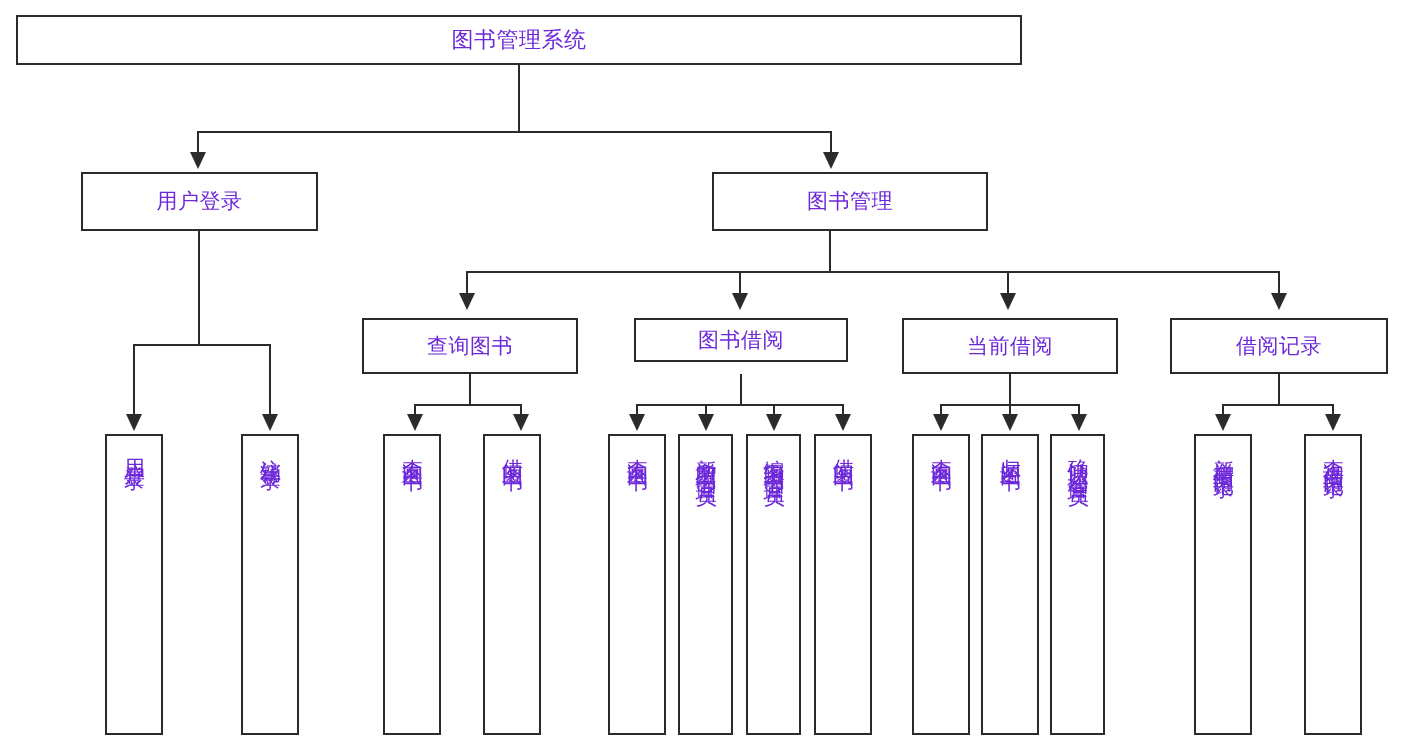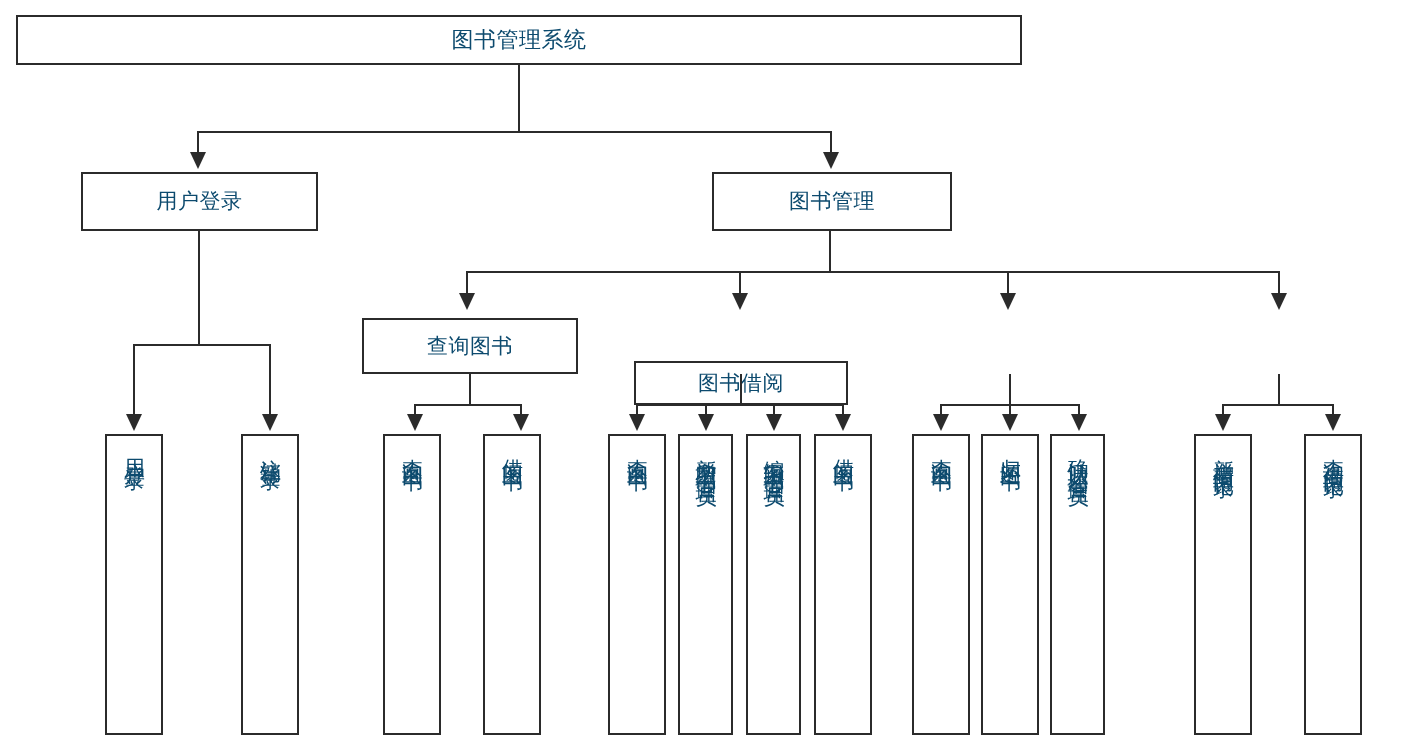--- a/index.html
+++ b/index.html
@@ -24,21 +24,21 @@
     background:#ffffff;
     border:2.5px solid #2b2b2b;
     display:flex;
     align-items:center;
     justify-content:center;
     text-align:center;
   }
   .node .label{
     display:block;
     line-height:1.16;
-    color:#0c4a6e;
+    color:#6d28d9;
     letter-spacing:0.5px;
     white-space:pre-line;
   }
 
   
   .node.h .label{
     font-size:21px;
   }
   .node.root .label{font-size:22px;}
 
@@ -99,21 +99,21 @@
   <div class="ln h" style="left:197px; top:131px; width:635px;"></div>
 
   <div class="ln v" style="left:197px; top:131px; height:23px;"></div>
   <div class="arrow" style="left:190px; top:152px;"></div>
   <div class="ln v" style="left:830px; top:131px; height:23px;"></div>
   <div class="arrow" style="left:823px; top:152px;"></div>
 
   <div class="node h" style="left:81px; top:172px; width:237px; height:59px;">
     <span class="label">用户登录</span>
   </div>
-  <div class="node h" style="left:712px; top:172px; width:240px; height:59px;">
+  <div class="node h" style="left:712px; top:172px; width:276px; height:59px;">
     <span class="label">图书管理</span>
   </div>
 
   <div class="ln v" style="left:198px; top:231px; height:115px;"></div>
   <div class="ln h" style="left:133px; top:344px; width:137px;"></div>
   <div class="ln v" style="left:133px; top:344px; height:73px;"></div>
   <div class="arrow" style="left:126px; top:414px;"></div>
   <div class="ln v" style="left:269px; top:344px; height:73px;"></div>
   <div class="arrow" style="left:262px; top:414px;"></div>
 
@@ -124,22 +124,28 @@
   <div class="ln v" style="left:739px; top:271px; height:24px;"></div>
   <div class="arrow" style="left:732px; top:293px;"></div>
   <div class="ln v" style="left:1007px; top:271px; height:24px;"></div>
   <div class="arrow" style="left:1000px; top:293px;"></div>
   <div class="ln v" style="left:1278px; top:271px; height:24px;"></div>
   <div class="arrow" style="left:1271px; top:293px;"></div>
 
   <div class="node h" style="left:362px; top:318px; width:216px; height:56px;">
     <span class="label">查询图书</span>
   </div>
-  <div class="node h" style="left:634px; top:318px; width:214px; height:44px;margin-top:43px;">
+  <div class="node h" style="left:634px; top:318px; width:214px; height:44px;">
     <span class="label">图书借阅</span>
+  </div>
+  <div class="node h" style="left:902px; top:318px; width:216px; height:56px;">
+    <span class="label">当前借阅</span>
+  </div>
+  <div class="node h" style="left:1170px; top:318px; width:218px; height:56px;">
+    <span class="label">借阅记录</span>
   </div>
 
   <div class="ln v" style="left:469px; top:374px; height:32px;"></div>
   <div class="ln h" style="left:414px; top:404px; width:108px;"></div>
   <div class="ln v" style="left:414px; top:404px; height:13px;"></div>
   <div class="arrow" style="left:407px; top:414px;"></div>
   <div class="ln v" style="left:520px; top:404px; height:13px;"></div>
   <div class="arrow" style="left:513px; top:414px;"></div>
 
   <div class="ln v" style="left:740px; top:374px; height:32px;"></div>

